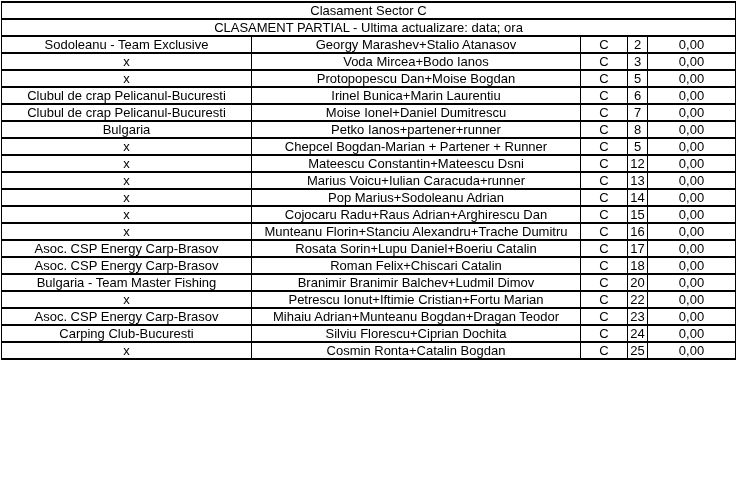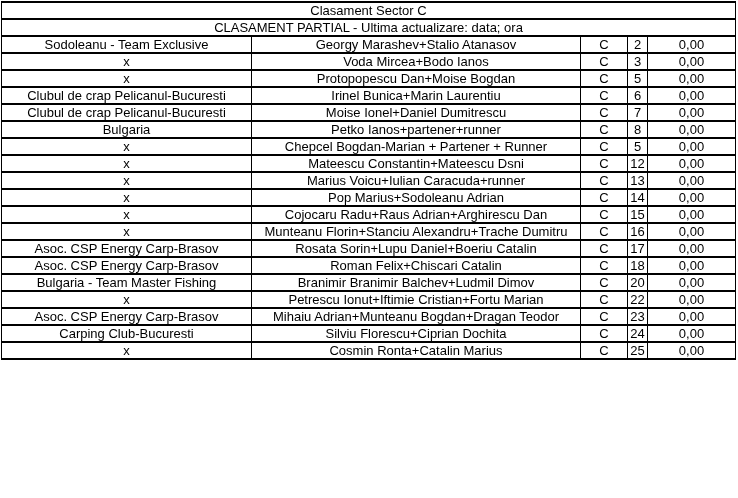--- a/index.html
+++ b/index.html
@@ -181,20 +181,20 @@
         </tr>
         <tr>
           <td>Carping Club-Bucuresti</td>
           <td>Silviu Florescu+Ciprian Dochita</td>
           <td>C</td>
           <td>24</td>
           <td>0,00</td>
         </tr>
         <tr>
           <td>x</td>
-          <td>Cosmin Ronta+Catalin Marius</td>
+          <td>Cosmin Ronta+Catalin Bogdan</td>
           <td>C</td>
           <td>25</td>
           <td>0,00</td>
         </tr>
       </tbody>
   </table>
 </div>
 
 </body></html>

